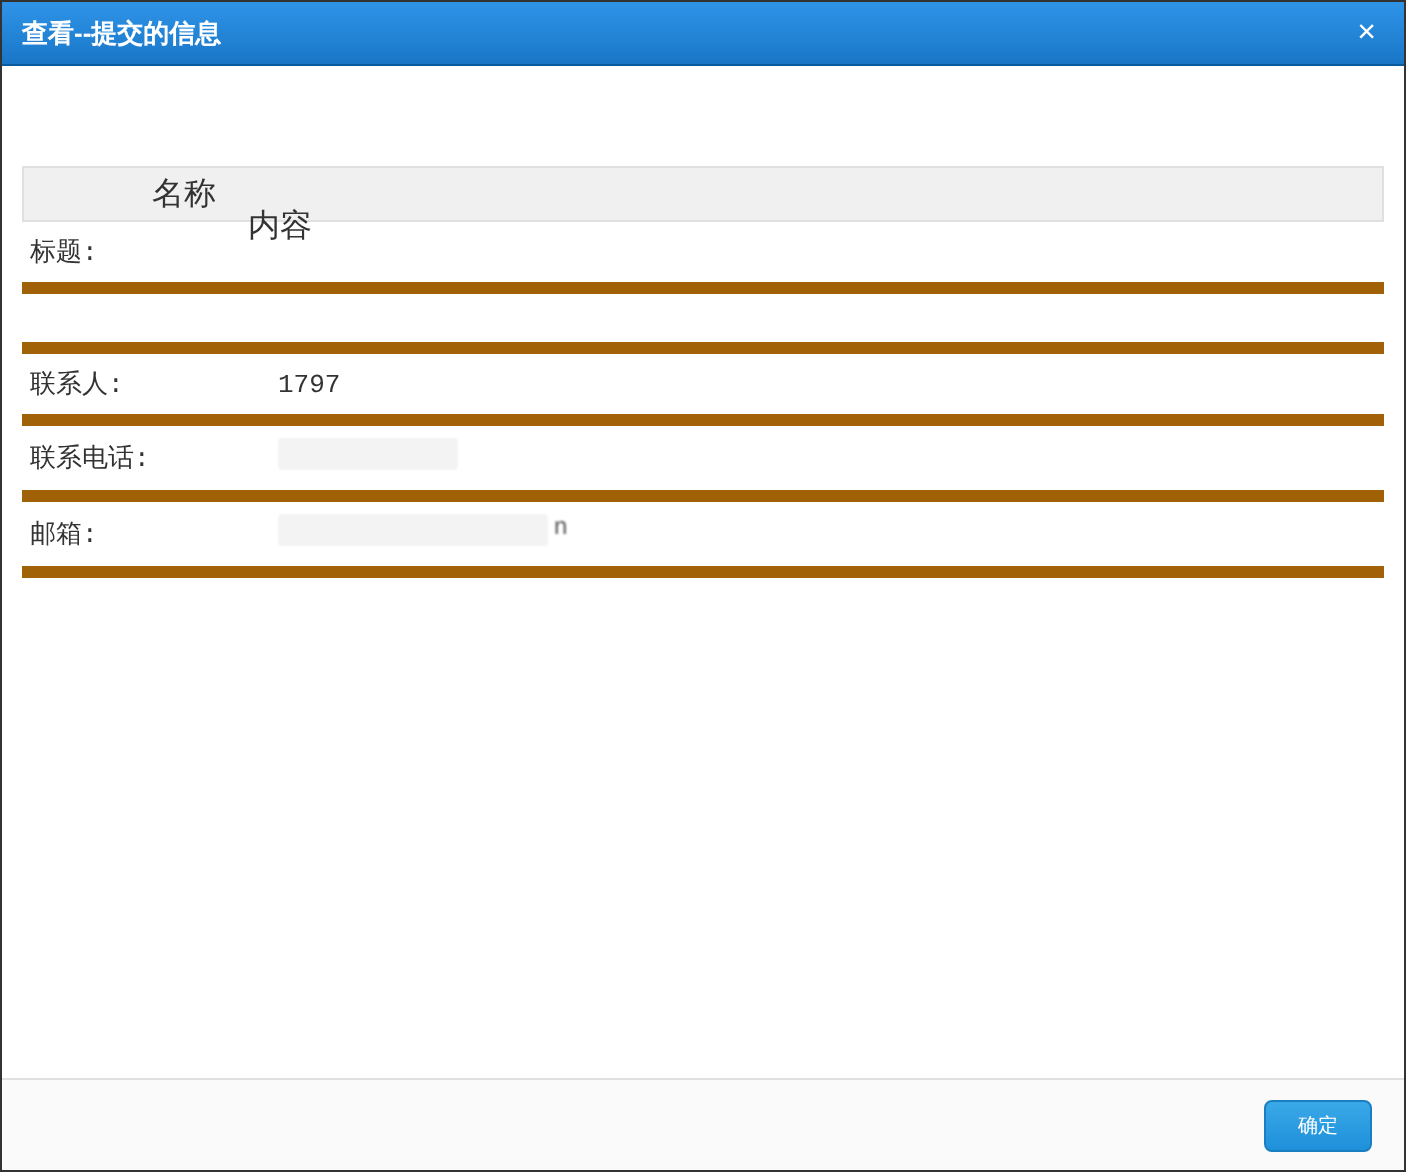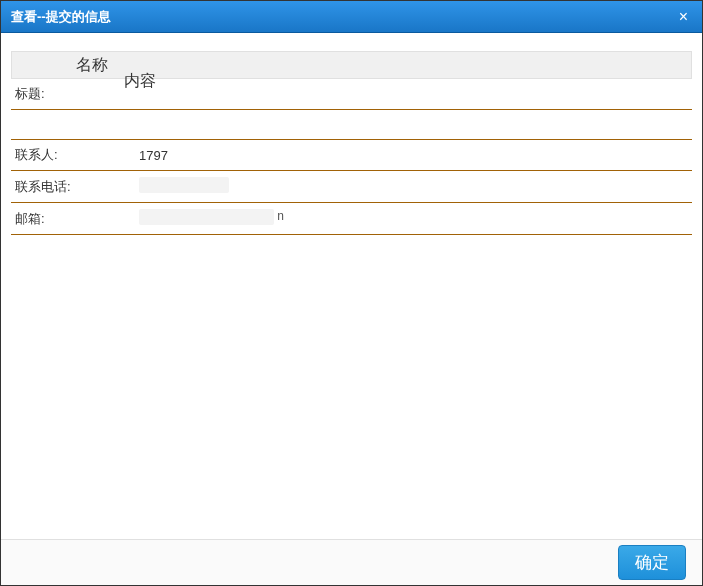--- a/index.html
+++ b/index.html
@@ -14,20 +14,21 @@
       height: 586px;
       overflow: hidden;
     }
     .dialog {
       width: 703px;
       height: 586px;
       background: #fff;
       border: 1px solid #333;
       display: flex;
       flex-direction: column;
+      gap: 32px;
     }
     .titlebar {
       height: 32px;
       background: linear-gradient(to bottom, #2f94e8, #1976c7);
       border-bottom: 1px solid #0a5a9e;
       display: flex;
       align-items: center;
       justify-content: space-between;
       padding: 0 10px;
     }
@@ -65,25 +66,26 @@
       text-align: right;
       padding-right: 12px;
     }
     .col-content {
       flex: 1;
       padding-left: 4px;
       margin-top: 32px;
     }
     .data-row {
       display: flex;
-      border-bottom: 1px solid #a16207;
+      border-bottom: 6px solid #a16207;
       min-height: 30px;
       align-items: center;
       font-size: 13px;
       color: #333;
+      font-family: Liberation Mono, monospace;
     }
     .data-row .label {
       width: 108px;
       padding-left: 4px;
       padding-top: 6px;
       padding-bottom: 6px;
       color: #333;
     }
     .data-row .value {
       flex: 1;
@@ -117,21 +119,21 @@
       background: #fafafa;
       display: flex;
       align-items: center;
       justify-content: flex-end;
       padding: 0 16px;
     }
     .ok-btn {
       background: linear-gradient(to bottom, #3aa9e8, #1e90da);
       border: 1px solid #1a7fc2;
       color: #fff;
-      font-size: 17px;
+      font-size: 10px;
       padding: 5px 16px;
       border-radius: 4px;
       cursor: pointer;
     }
   </style>
 </head>
 <body>
 
 <div class="dialog">
   <div class="titlebar">

